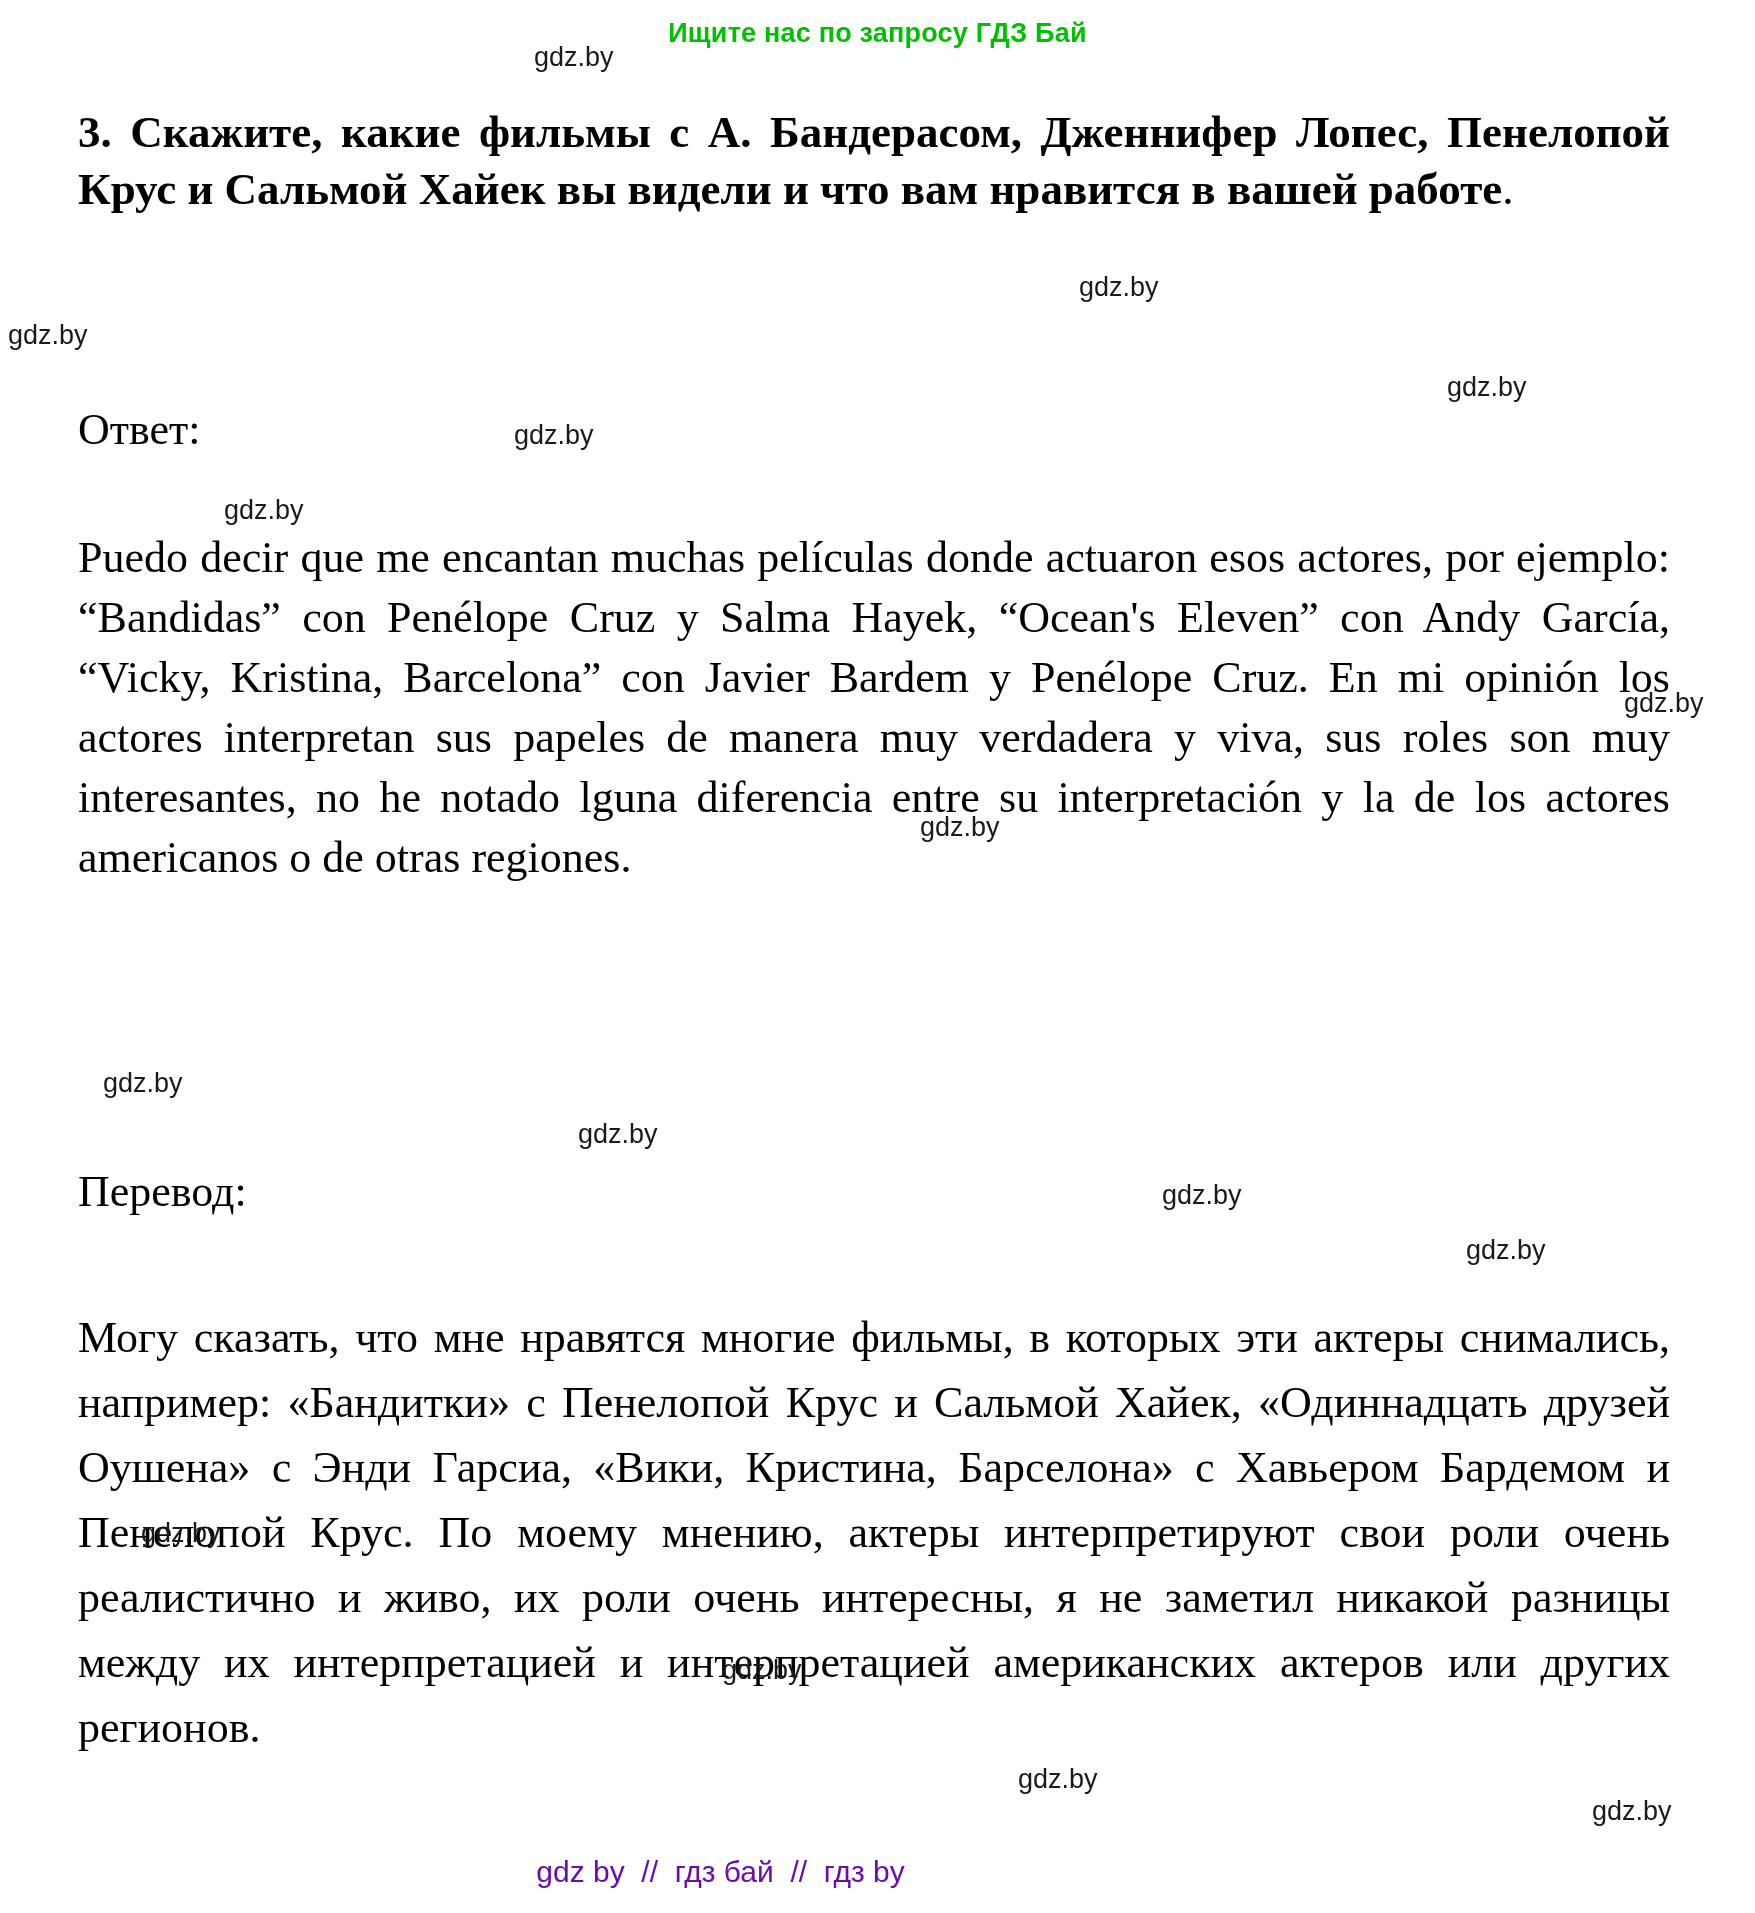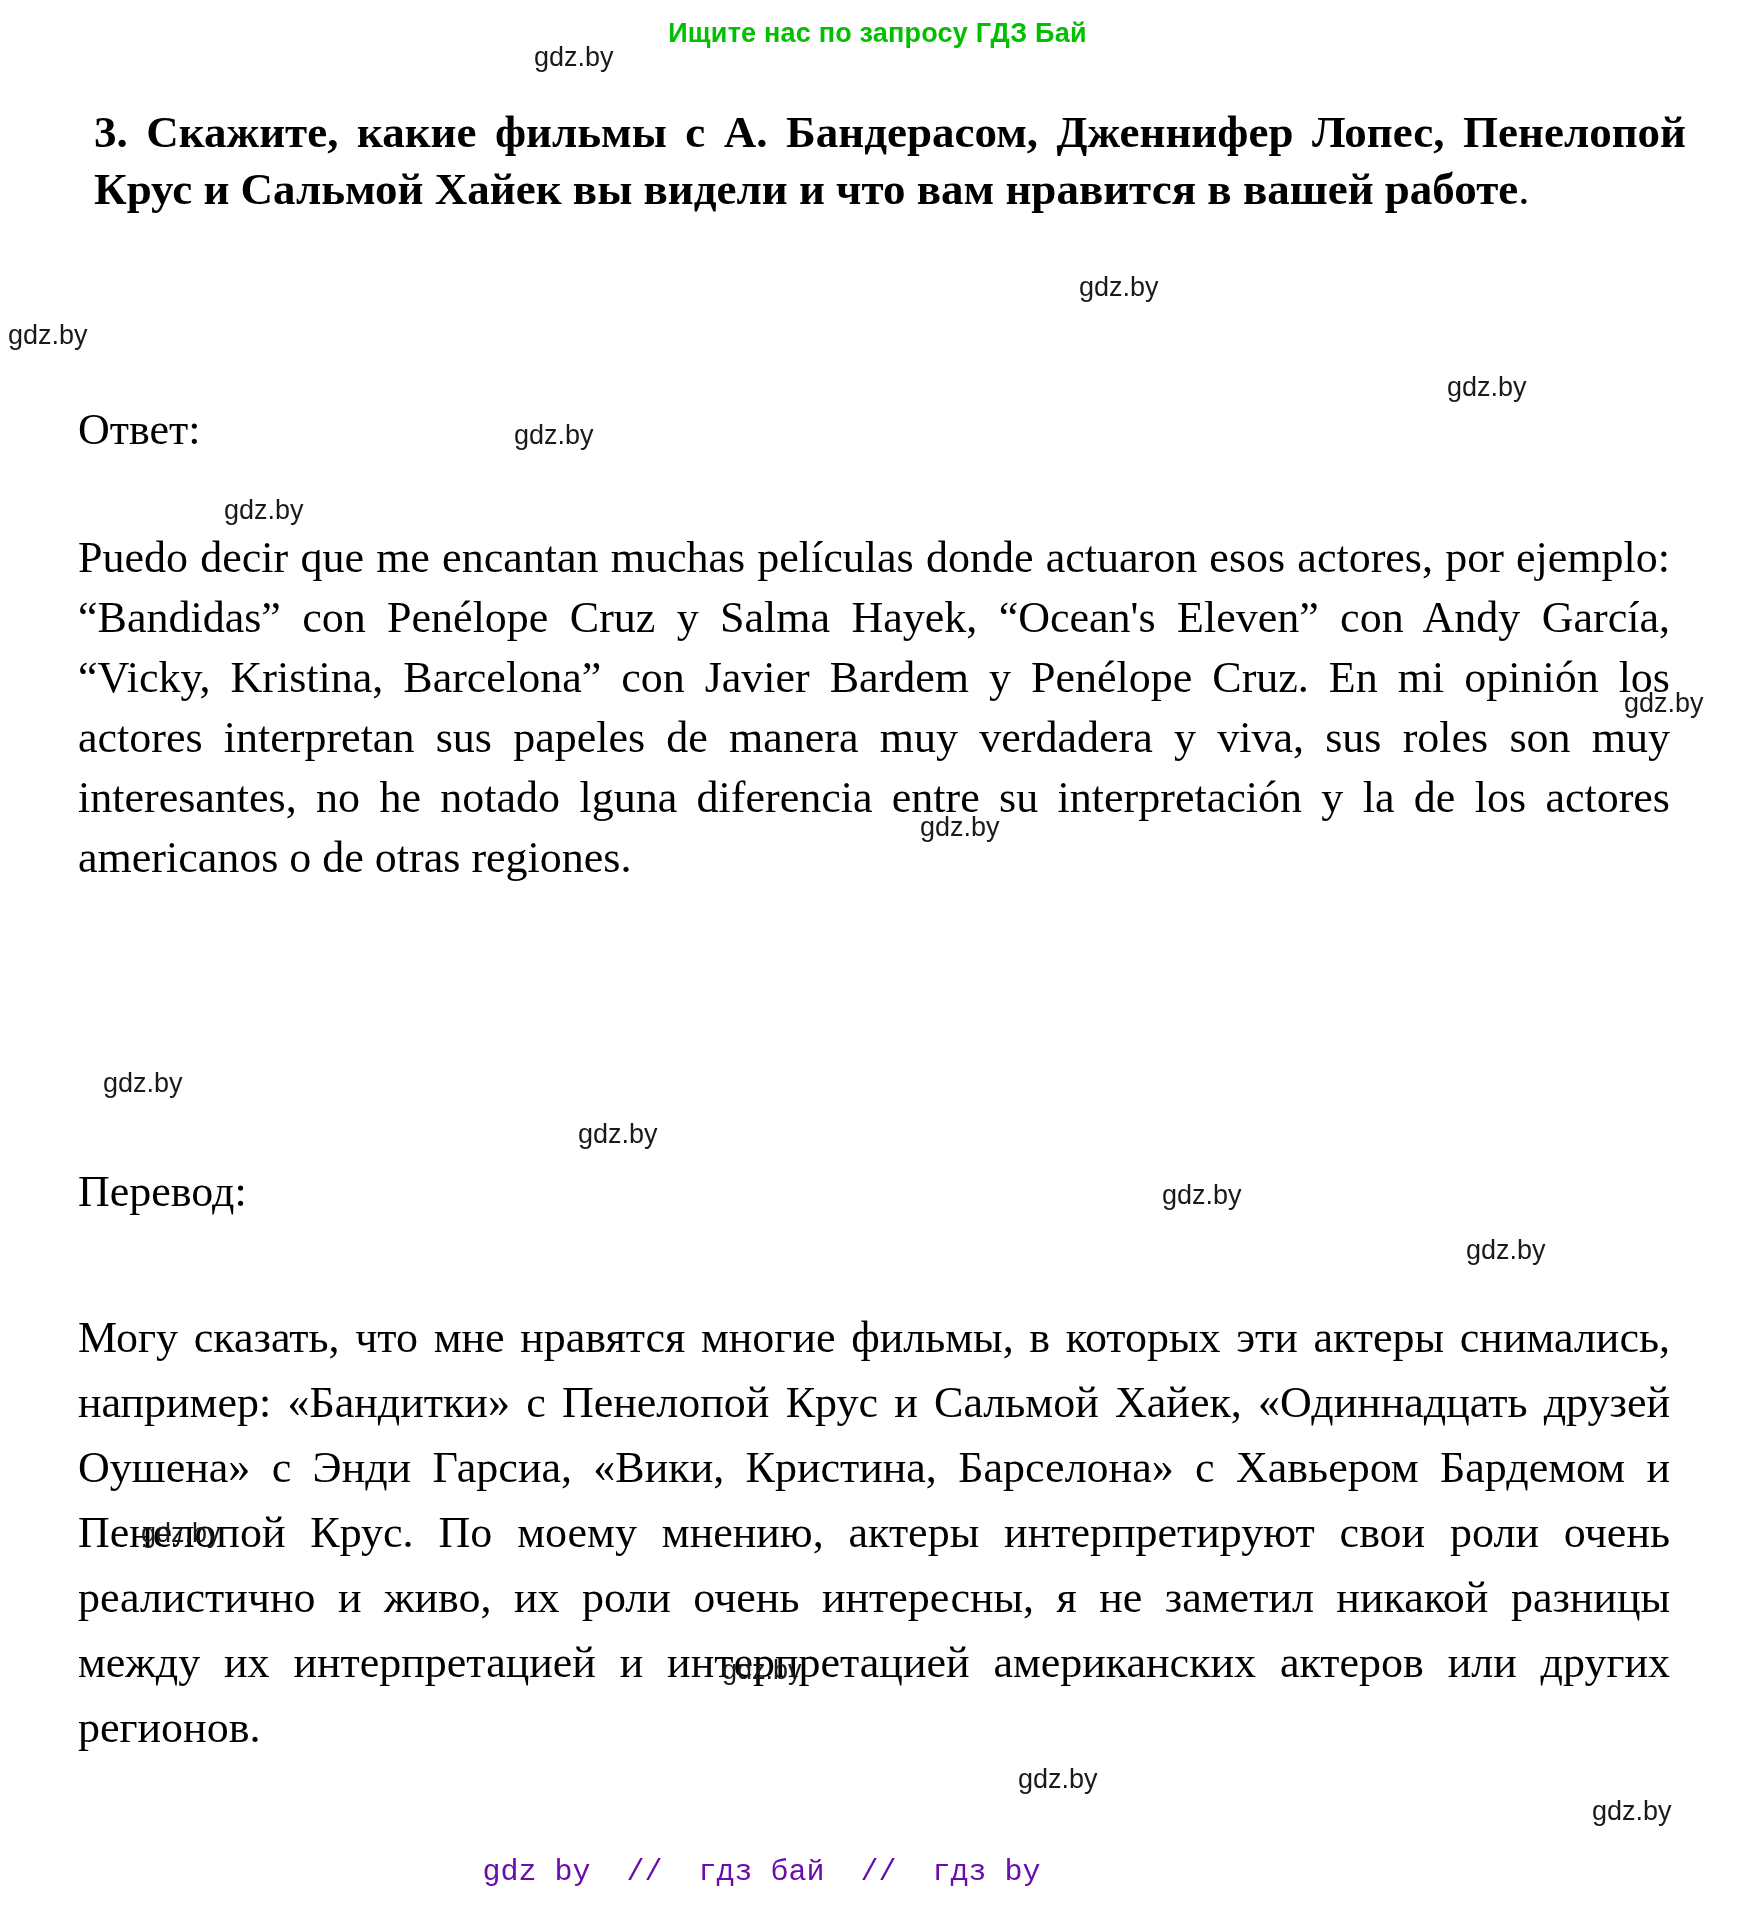--- a/index.html
+++ b/index.html
@@ -45,21 +45,20 @@
     position: absolute;
     left: 0;
     top: 104px;
     width: 1592px;
     font-size: 45px;
     font-weight: 700;
     line-height: 57px;
     text-align: justify;
     text-align-last: left;
     letter-spacing: 0px;
-    margin-left: 16px;
   }
   .task-heading .tail-dot { font-weight: 400; }
 
   .label-answer {
     position: absolute;
     left: 0;
     top: 405px;
     font-size: 44px;
     line-height: 50px;
     font-weight: 400;
@@ -97,25 +96,24 @@
     text-align-last: left;
   }
 
   
   .footer {
     position: absolute;
     left: 0;
     top: 1855px;
     width: 1441px;
     text-align: center;
-    font-family: Liberation Mono, monospace;
+    font-family: Liberation Sans, sans-serif;
     font-size: 30px;
     color: #6a0dad;
     white-space: pre;
-    padding-left: 41px;
   }
 
   
   .wm {
     position: absolute;
     font-family: Liberation Sans, sans-serif;
     font-size: 27px;
     color: #1a1a1a;
     white-space: nowrap;
     pointer-events: none;

